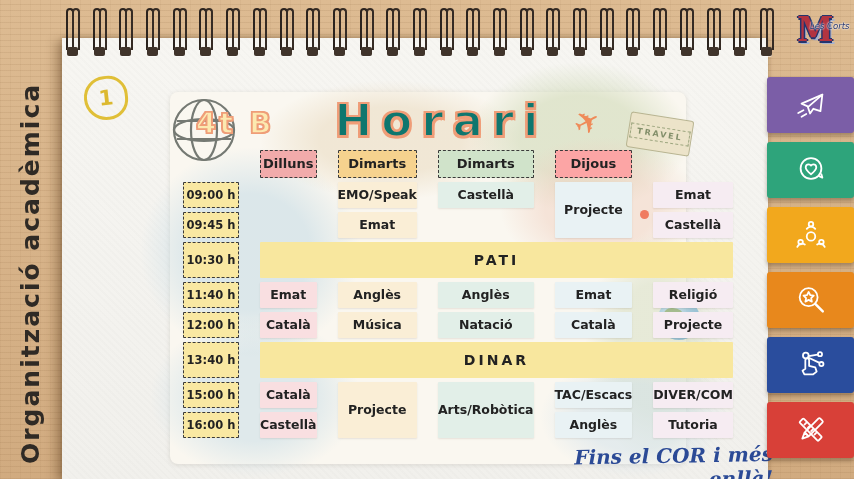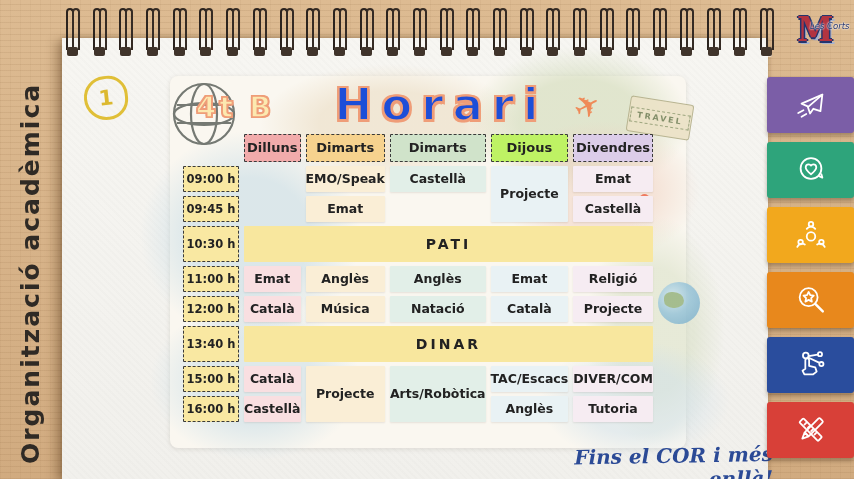--- a/index.html
+++ b/index.html
@@ -35,55 +35,55 @@
     display:flex;align-items:center;justify-content:center;
     color:#dcb92f;font-size:21px;font-weight:700;}
   
   .logo{position:absolute;left:797px;top:13px;width:52px;height:46px;z-index:3;}
   .logo-m{font-family:"DejaVu Serif","Liberation Serif",serif;font-weight:700;font-size:33px;
     line-height:1;color:#b23440;
     text-shadow:-1.5px 0 #25356e,1.5px 0 #25356e,0 -1.5px #25356e,0 1.5px #25356e,2.5px 2.5px 0 #a8b2cc;}
   .logo-sub{position:absolute;left:13px;top:8px;font-size:8.5px;font-style:italic;font-weight:400;
     color:#25356e;text-shadow:0 0 2px #fff,0 0 2px #fff;white-space:nowrap;}
   
-  .board{position:absolute;left:170px;top:76px;width:516px;height:372px;z-index:2;
+  .board{position:absolute;left:170px;top:92px;width:516px;height:372px;z-index:2;
     background:#faf7f0;border-radius:8px;box-shadow:0 1px 5px rgba(60,40,20,.12);}
   .decor{position:absolute;border-radius:50%;pointer-events:none;}
   .globe-sketch{position:absolute;left:-14px;top:-4px;opacity:.75;}
   .class-label{position:absolute;left:26px;top:14px;font-size:29px;font-weight:700;letter-spacing:3px;
     color:#fce9b0;-webkit-text-stroke:1.6px #ef9d78;
     text-shadow:-1px -1px 0 #ef9d78,1px -1px 0 #ef9d78,-1px 1px 0 #ef9d78,1px 1px 0 #ef9d78;}
   .board-title{position:absolute;left:128px;top:2px;width:286px;text-align:center;
-    font-size:45px;font-weight:700;letter-spacing:9px;color:#1d4ed8;
+    font-size:45px;font-weight:700;letter-spacing:9px;color:#0f766e;
     -webkit-text-stroke:2px #ef9d78;
     text-shadow:-1.5px -1.5px 0 #ef9d78,1.5px -1.5px 0 #ef9d78,-1.5px 1.5px 0 #ef9d78,1.5px 1.5px 0 #ef9d78;}
   .plane-decor{position:absolute;left:404px;top:12px;font-size:31px;color:#ef8a58;
     transform:rotate(-28deg);-webkit-text-stroke:0;text-shadow:none;}
   .ticket{position:absolute;left:458px;top:24px;width:62px;height:34px;transform:rotate(9deg);
     background:#ece3c8;border:1px solid #b6b28e;border-radius:3px;opacity:.95;
     display:flex;align-items:center;justify-content:center;}
   .ticket span{font-size:8px;letter-spacing:2px;color:#7d8a64;border:1px dashed #9aa37b;
     padding:2px 6px;font-weight:700;}
   .earth{position:absolute;left:488px;top:206px;width:42px;height:42px;border-radius:50%;opacity:.75;
     background:radial-gradient(circle at 35% 35%, #cfe6f2 0%, #8fc0da 45%, #6aa5c6 100%);}
   .earth::after{content:"";position:absolute;left:6px;top:10px;width:20px;height:16px;
     background:#8fae77;border-radius:40% 60% 50% 50%;}
   .dot-orange{position:absolute;left:470px;top:118px;width:9px;height:9px;border-radius:50%;
     background:#ee6a4c;opacity:.85;}
   
   .grid{position:absolute;left:13px;top:58px;width:464px;display:grid;
     grid-template-columns:56px repeat(5,1fr);
     grid-template-rows:28px 26px 26px 36px 26px 26px 36px 26px 26px;
-    gap:4px 5px;}
+    gap:4px 21px;}
   .cell{display:flex;align-items:center;justify-content:center;font-size:12.5px;font-weight:600;
     color:#222;border-radius:1px;line-height:1.05;text-align:center;}
   .time{background:#f9e8a2;border:1.5px dashed #3a3a3a;font-size:11.5px;font-weight:700;}
   .day{border:1.5px dashed #3a3a3a;font-size:13px;font-weight:700;}
   .day-dl{background:#f1abab}.day-dm{background:#f6d28e}.day-dc{background:#d0e3ca}
-  .day-dj{background:#bef264}.day-dv{background:#dccde9}
+  .day-dj{background:#fca5a5}.day-dv{background:#dccde9}
   .subj{box-shadow:0 1px 2px rgba(60,40,20,.10);}
   .t-dl{background:#f9dfe1}.t-dm{background:#faeed6}.t-dc{background:#e2efe8}
   .t-dj{background:#e9f2f4}.t-dv{background:#f6ecf2}
   .band{background:#f8e79e;font-size:14px;font-weight:700;letter-spacing:3px;}
   
   .tabs{position:absolute;left:767px;top:77px;width:87px;display:flex;flex-direction:column;
     gap:9px;z-index:4;}
   .tab{height:56px;border-radius:3px;display:flex;align-items:center;justify-content:center;
     box-shadow:0 3px 4px rgba(60,40,20,.35);cursor:pointer;}
   .tab svg{width:34px;height:34px;display:block;}
@@ -166,26 +166,25 @@
     </div>
     <div class="earth"></div>
     <div class="dot-orange"></div>
 
     <div class="grid">
 
       <div class="cell day day-dl" style="grid-area:1/2/2/3">Dilluns</div>
       <div class="cell day day-dm" style="grid-area:1/3/2/4">Dimarts</div>
       <div class="cell day day-dc" style="grid-area:1/4/2/5">Dimarts</div>
       <div class="cell day day-dj" style="grid-area:1/5/2/6">Dijous</div>
-      <div class="cell day day-dv" style="grid-area:1/6/2/7">Divendres</div>
 
       <div class="cell time" style="grid-area:2/1/3/2">09:00 h</div>
       <div class="cell time" style="grid-area:3/1/4/2">09:45 h</div>
       <div class="cell time" style="grid-area:4/1/5/2">10:30 h</div>
-      <div class="cell time" style="grid-area:5/1/6/2">11:00 h</div>
+      <div class="cell time" style="grid-area:5/1/6/2">11:40 h</div>
       <div class="cell time" style="grid-area:6/1/7/2">12:00 h</div>
       <div class="cell time" style="grid-area:7/1/8/2">13:40 h</div>
       <div class="cell time" style="grid-area:8/1/9/2">15:00 h</div>
       <div class="cell time" style="grid-area:9/1/10/2">16:00 h</div>
 
       <div class="cell subj t-dm" style="grid-area:2/3/3/4">EMO/Speak</div>
       <div class="cell subj t-dc" style="grid-area:2/4/3/5">Castellà</div>
       <div class="cell subj t-dj" style="grid-area:2/5/4/6">Projecte</div>
       <div class="cell subj t-dv" style="grid-area:2/6/3/7">Emat</div>
       <div class="cell subj t-dm" style="grid-area:3/3/4/4">Emat</div>

